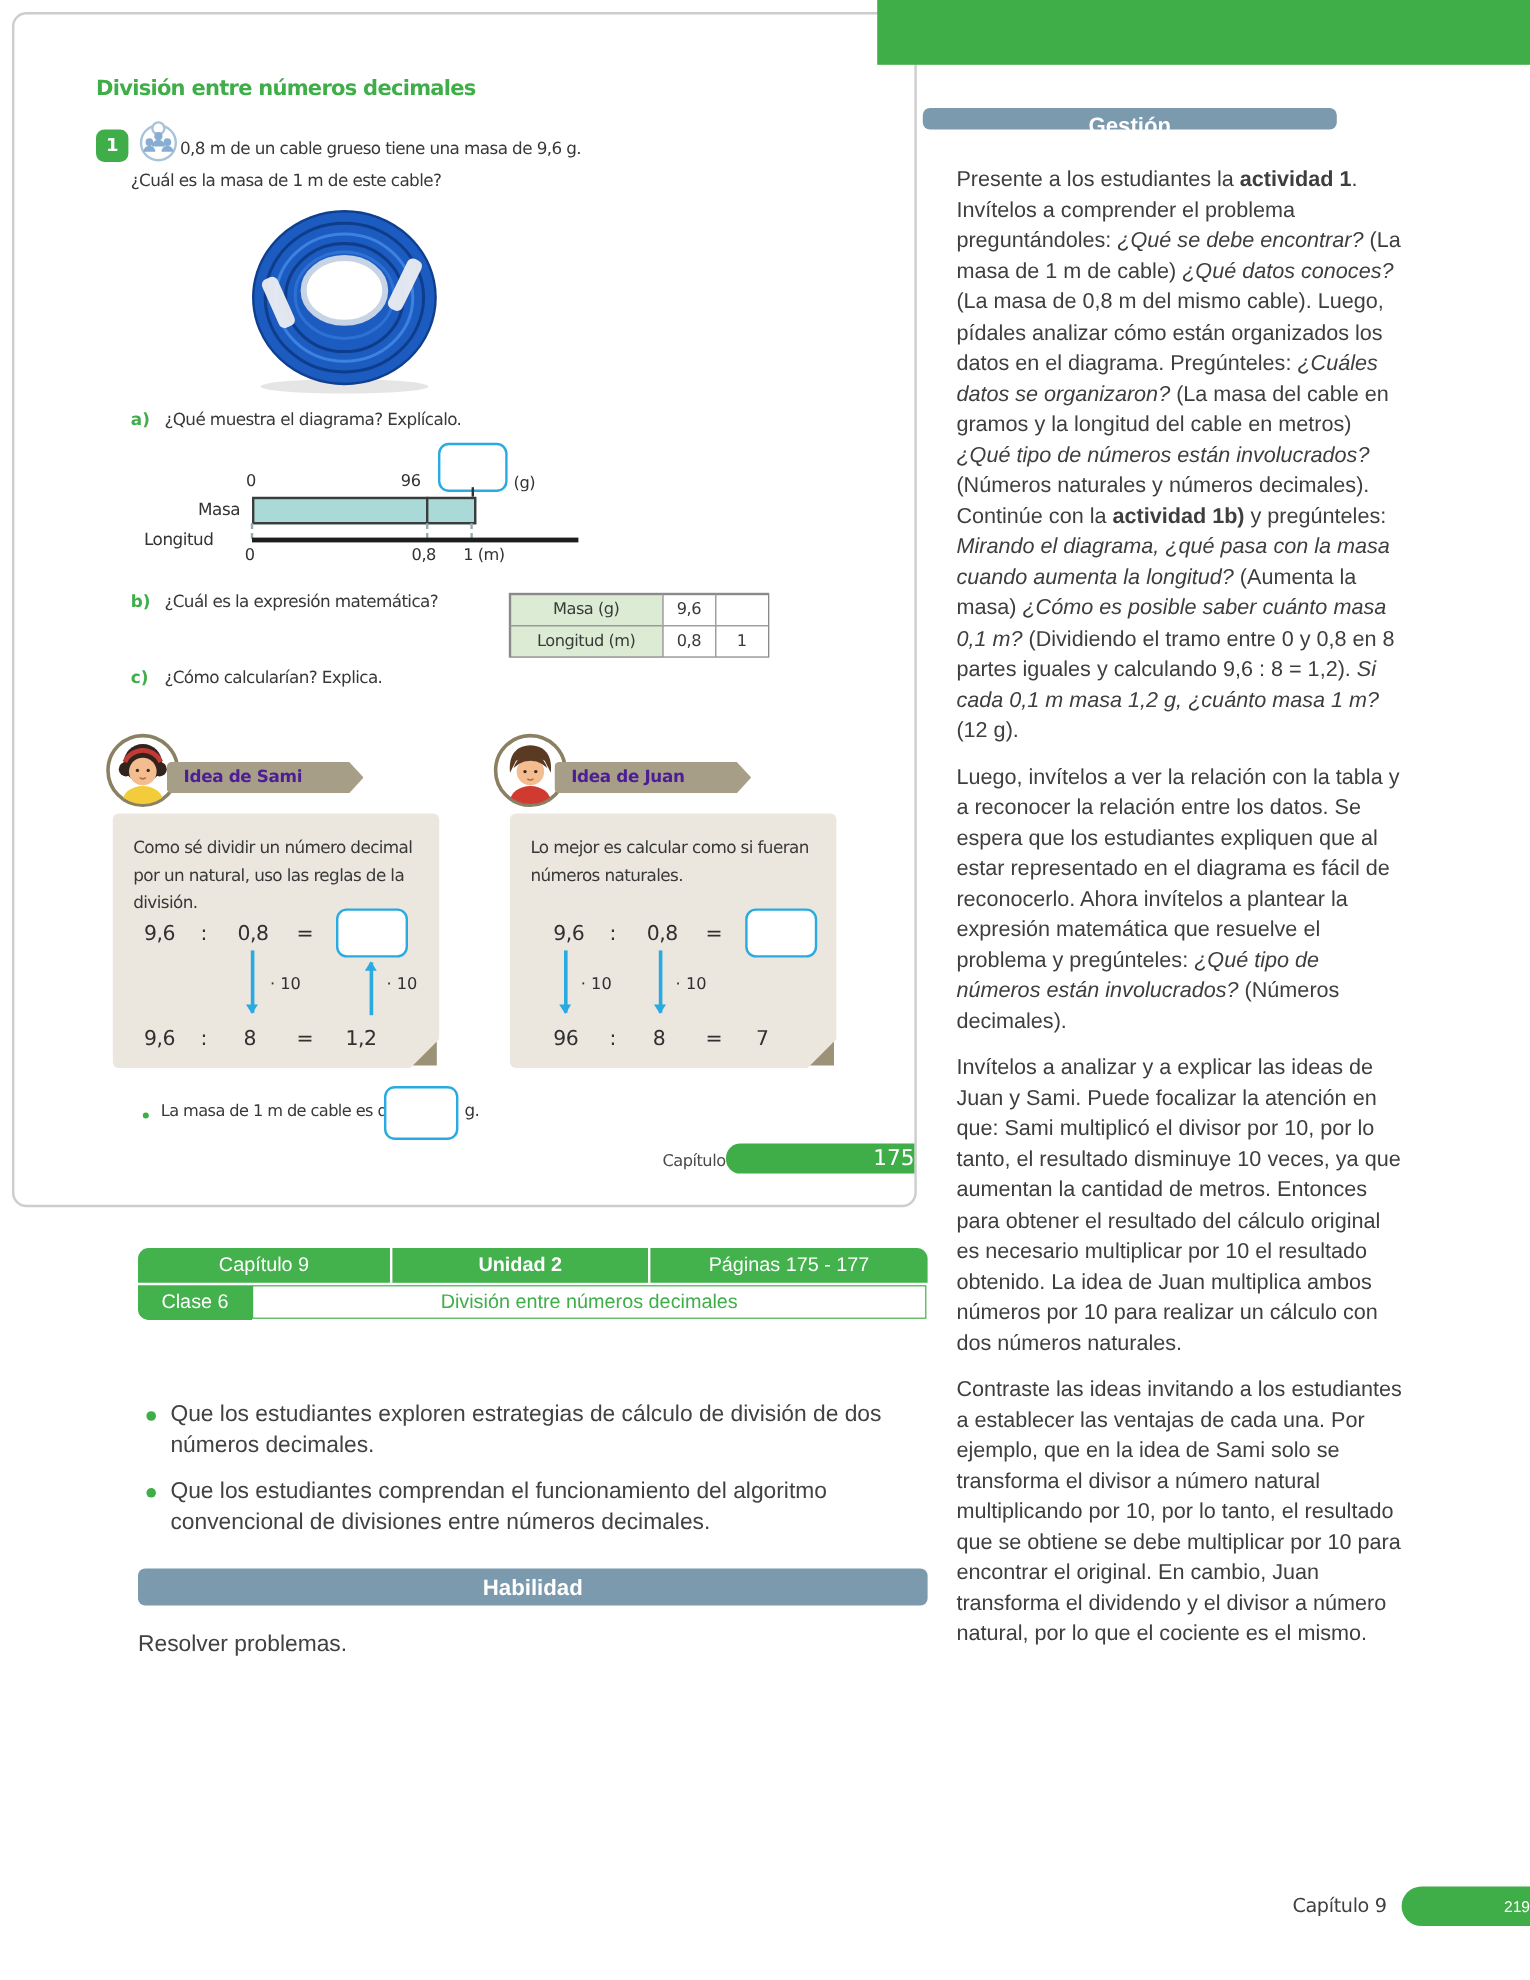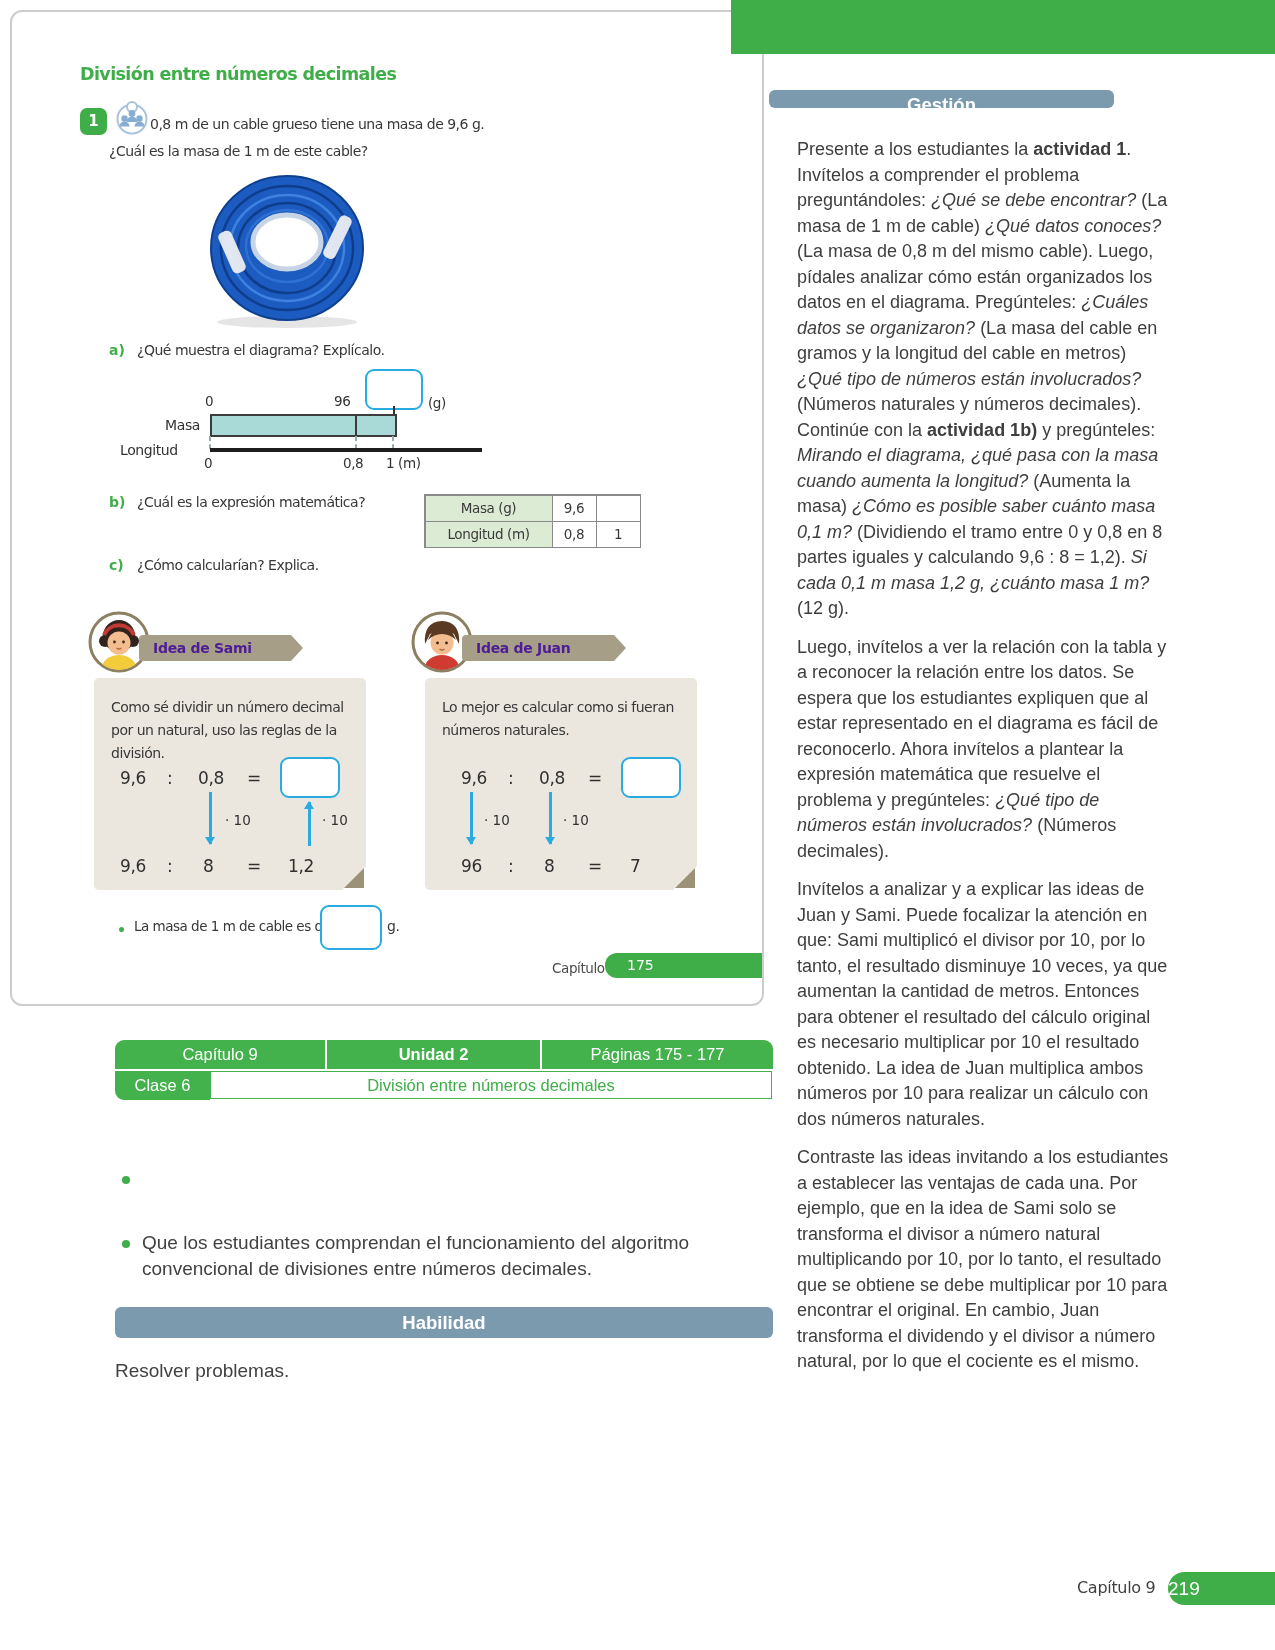--- a/index.html
+++ b/index.html
@@ -33,41 +33,41 @@
   .bubble{position:absolute;font-size:14px;letter-spacing:-0.5px;line-height:23px;color:#383838;}
   .calc{position:absolute;font-size:17px;letter-spacing:-0.4px;color:#303030;}
   .mult{position:absolute;font-size:13.5px;color:#303030;}
   .arr{position:absolute;width:2.5px;background:#29abe2;}
   .arr.down::after{content:"";position:absolute;bottom:-6px;left:-4.2px;border:5.5px solid transparent;border-top:8px solid #29abe2;}
   .arr.up::before{content:"";position:absolute;top:-6px;left:-4.2px;border:5.5px solid transparent;border-bottom:8px solid #29abe2;}
   .fold{position:absolute;right:-1px;bottom:-1px;}
   .gdot{position:absolute;background:#3fae49;border-radius:50%;}
   
   .stfoot{position:absolute;font-size:13.5px;letter-spacing:-0.4px;color:#4a4a4a;}
-  .stpill{position:absolute;background:#3fae49;color:#fff;border-radius:12px 0 0 12px;font-size:14px;
-          line-height:25px;padding-left:22px;}
+  .stpill{position:absolute;background:#3fae49;color:#fff;border-radius:12px 0 0 12px;font-size:18px;
+          line-height:25px;padding-left:22px;text-align:right;}
   
   .lcell{position:absolute;height:29px;background:#43b14c;color:#fff;text-align:center;line-height:29px;
          font-family:"Liberation Sans",sans-serif;font-size:16.5px;}
   .lwhite{position:absolute;height:26px;background:#fff;border:1.5px solid #43b14c;color:#3fae49;
           text-align:center;line-height:26px;font-family:"Liberation Sans",sans-serif;font-size:16.5px;}
   
   .hbanner{position:absolute;background:#7b9aae;color:#fff;font-weight:bold;text-align:center;border-radius:6px;
            font-family:"Liberation Sans",sans-serif;font-size:18.5px;height:31px;line-height:31px;}
   .bullet-text{position:absolute;font-family:"Liberation Sans",sans-serif;font-size:19px;line-height:26px;color:#424242;}
   .plain19{position:absolute;font-family:"Liberation Sans",sans-serif;font-size:19px;color:#424242;}
   
   .gestion-col{position:absolute;left:797px;top:137px;width:372px;font-family:"Liberation Sans",sans-serif;
                font-size:18px;line-height:25.5px;color:#3e3e3e;}
   .gestion-col p{margin:0 0 13px 0;}
   .b{font-weight:bold;}
   .i{font-style:italic;}
   
   .footpill{position:absolute;left:1168px;top:1572px;width:107px;height:33px;background:#3fae49;color:#fff;
-            border-radius:17px 0 0 17px;text-align:left;line-height:33px;font-size:19px;
+            border-radius:17px 0 0 17px;text-align:right;line-height:33px;font-size:13px;
             font-family:"Liberation Sans",sans-serif;}
 </style>
 </head>
 <body>
 
 <div class="page">
 
   <div class="topband"></div>
 
   <div class="panel">
@@ -240,20 +240,21 @@
 
   <div>
     <div class="lcell" style="left:115px;top:1040px;width:210px;border-radius:9px 0 0 0;">Capítulo 9</div>
     <div class="lcell" style="left:327px;top:1040px;width:213px;font-weight:bold;">Unidad 2</div>
     <div class="lcell" style="left:542px;top:1040px;width:231px;border-radius:0 9px 0 0;">Páginas 175 - 177</div>
     <div class="lcell" style="left:115px;top:1071px;width:95px;border-radius:0 0 0 9px;">Clase 6</div>
     <div class="lwhite" style="left:210px;top:1071px;width:560px;">División entre números decimales</div>
   </div>
 
   <div class="gdot" style="left:122px;top:1176px;width:8px;height:8px;"></div>
+  <span class="bullet-text" style="left:142px;top:1166px;width:620px;">Que los estudiantes exploren estrategias de cálculo de división de dos números decimales.</span>
   <div class="gdot" style="left:122px;top:1240px;width:8px;height:8px;"></div>
   <span class="bullet-text" style="left:142px;top:1230px;width:620px;">Que los estudiantes comprendan el funcionamiento del algoritmo convencional de divisiones entre números decimales.</span>
 
   <div class="hbanner" style="left:115px;top:1307px;width:658px;">Habilidad</div>
   <span class="plain19" style="left:115px;top:1360px;">Resolver problemas.</span>
 
   <div class="hbanner" style="left:769px;top:90px;width:345px;height:18px;line-height:29px;">Gestión</div>
   <div class="gestion-col">
     <p><span>Presente a los estudiantes la </span><span class="b">actividad 1</span><span>. Invítelos a comprender el problema preguntándoles: </span><span class="i">¿Qué se debe encontrar?</span><span> (La masa de 1 m de cable) </span><span class="i">¿Qué datos conoces?</span><span> (La masa de 0,8 m del mismo cable). Luego, pídales analizar cómo están organizados los datos en el diagrama. Pregúnteles: </span><span class="i">¿Cuáles datos se organizaron?</span><span> (La masa del cable en gramos y la longitud del cable en metros) </span><span class="i">¿Qué tipo de números están involucrados?</span><span> (Números naturales y números decimales). Continúe con la </span><span class="b">actividad 1b)</span><span> y pregúnteles: </span><span class="i">Mirando el diagrama, ¿qué pasa con la masa cuando aumenta la longitud?</span><span> (Aumenta la masa) </span><span class="i">¿Cómo es posible saber cuánto masa 0,1 m?</span><span> (Dividiendo el tramo entre 0 y 0,8 en 8 partes iguales y calculando 9,6 : 8 = 1,2). </span><span class="i">Si cada 0,1 m masa 1,2 g, ¿cuánto masa 1 m?</span><span> (12 g).</span></p>
     <p><span>Luego, invítelos a ver la relación con la tabla y a reconocer la relación entre los datos. Se espera que los estudiantes expliquen que al estar representado en el diagrama es fácil de reconocerlo. Ahora invítelos a plantear la expresión matemática que resuelve el problema y pregúnteles: </span><span class="i">¿Qué tipo de números están involucrados?</span><span> (Números decimales).</span></p>

